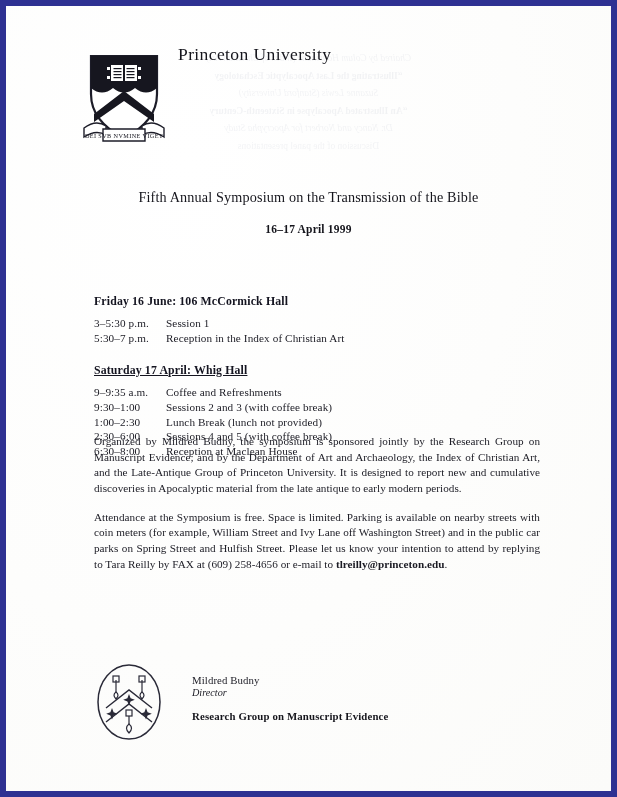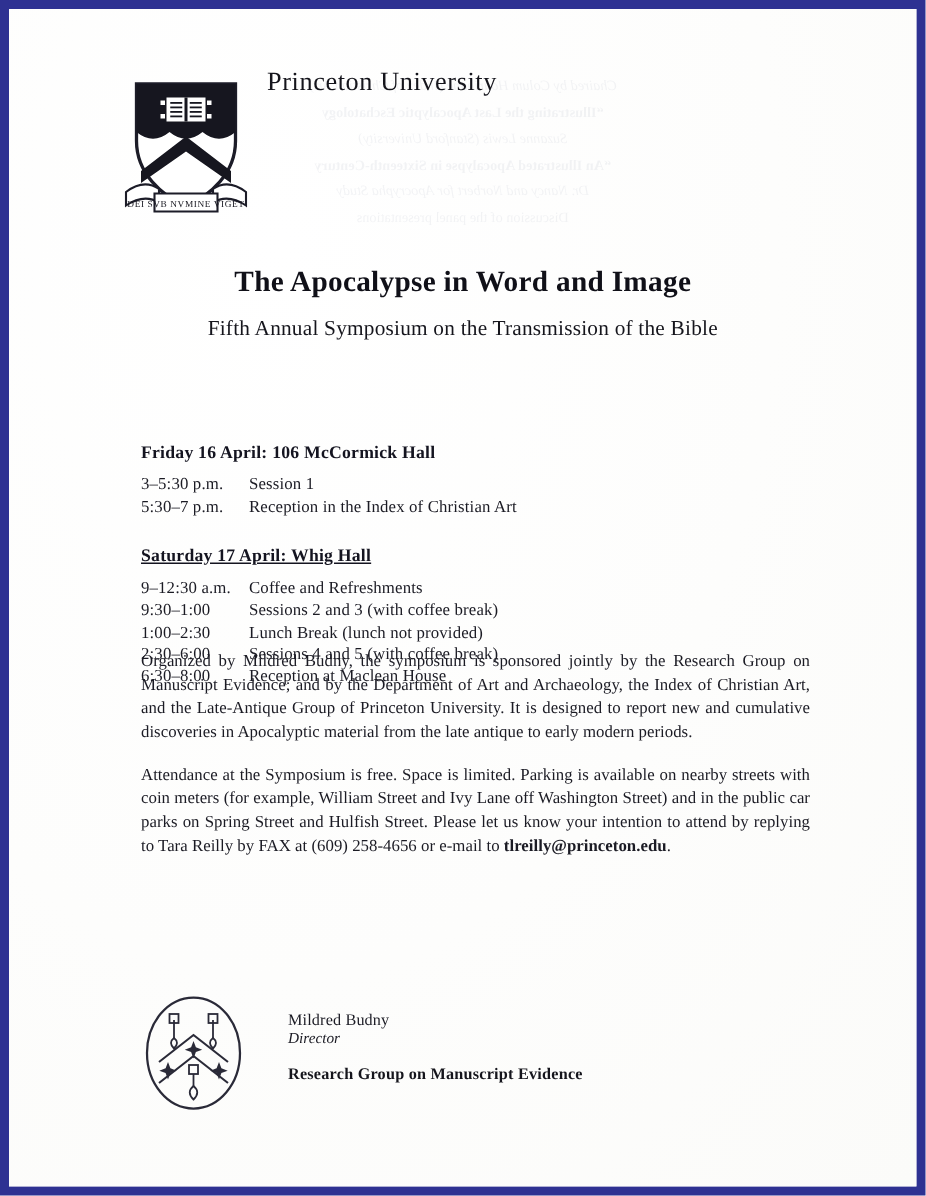--- a/index.html
+++ b/index.html
@@ -180,42 +180,42 @@
           <path d="M6 84 q12 -9 22 -2 l0 9 q-10 -6 -22 2 Z" fill="#ffffff" stroke="#1c1c28" stroke-width="1.4"></path>
           <path d="M86 84 q-12 -9 -22 -2 l0 9 q10 -6 22 2 Z" fill="#ffffff" stroke="#1c1c28" stroke-width="1.4"></path>
           <path d="M25 85 H67 V97 H25 Z" fill="#ffffff" stroke="#1c1c28" stroke-width="1.4"></path>
           <text x="46" y="94" text-anchor="middle" font-family="Liberation Serif, serif" font-size="6.2" fill="#16161f" letter-spacing="0.4">DEI SVB NVMINE VIGET</text>
         </svg>
       </div>
       <div class="univ-name">Princeton University</div>
     </div>
 
     <div class="title-block">
-      <div class="main-title">The Apocalypse in Word and Image</div>
       <div class="subtitle">Fifth Annual Symposium on the Transmission of the Bible</div>
+      <div class="dates">16–17 April 1999</div>
     </div>
 
     <div class="schedule">
 
-      <div class="day-head">Friday 16 April:  106 McCormick Hall</div>
+      <div class="day-head">Friday 16 June:  106 McCormick Hall</div>
       <div class="rows">
         <div class="row">
           <span class="time">3–5:30 p.m.</span>
           <span class="desc">Session 1</span>
         </div>
         <div class="row">
           <span class="time">5:30–7 p.m.</span>
           <span class="desc">Reception in the Index of Christian Art</span>
         </div>
       </div>
 
       <div class="day-head second">Saturday 17 April:  Whig Hall</div>
       <div class="rows">
         <div class="row">
-          <span class="time">9–12:30 a.m.</span>
+          <span class="time">9–9:35 a.m.</span>
           <span class="desc">Coffee and Refreshments</span>
         </div>
         <div class="row">
           <span class="time">9:30–1:00</span>
           <span class="desc">Sessions 2 and 3 (with coffee break)</span>
         </div>
         <div class="row">
           <span class="time">1:00–2:30</span>
           <span class="desc">Lunch Break (lunch not provided)</span>
         </div>

